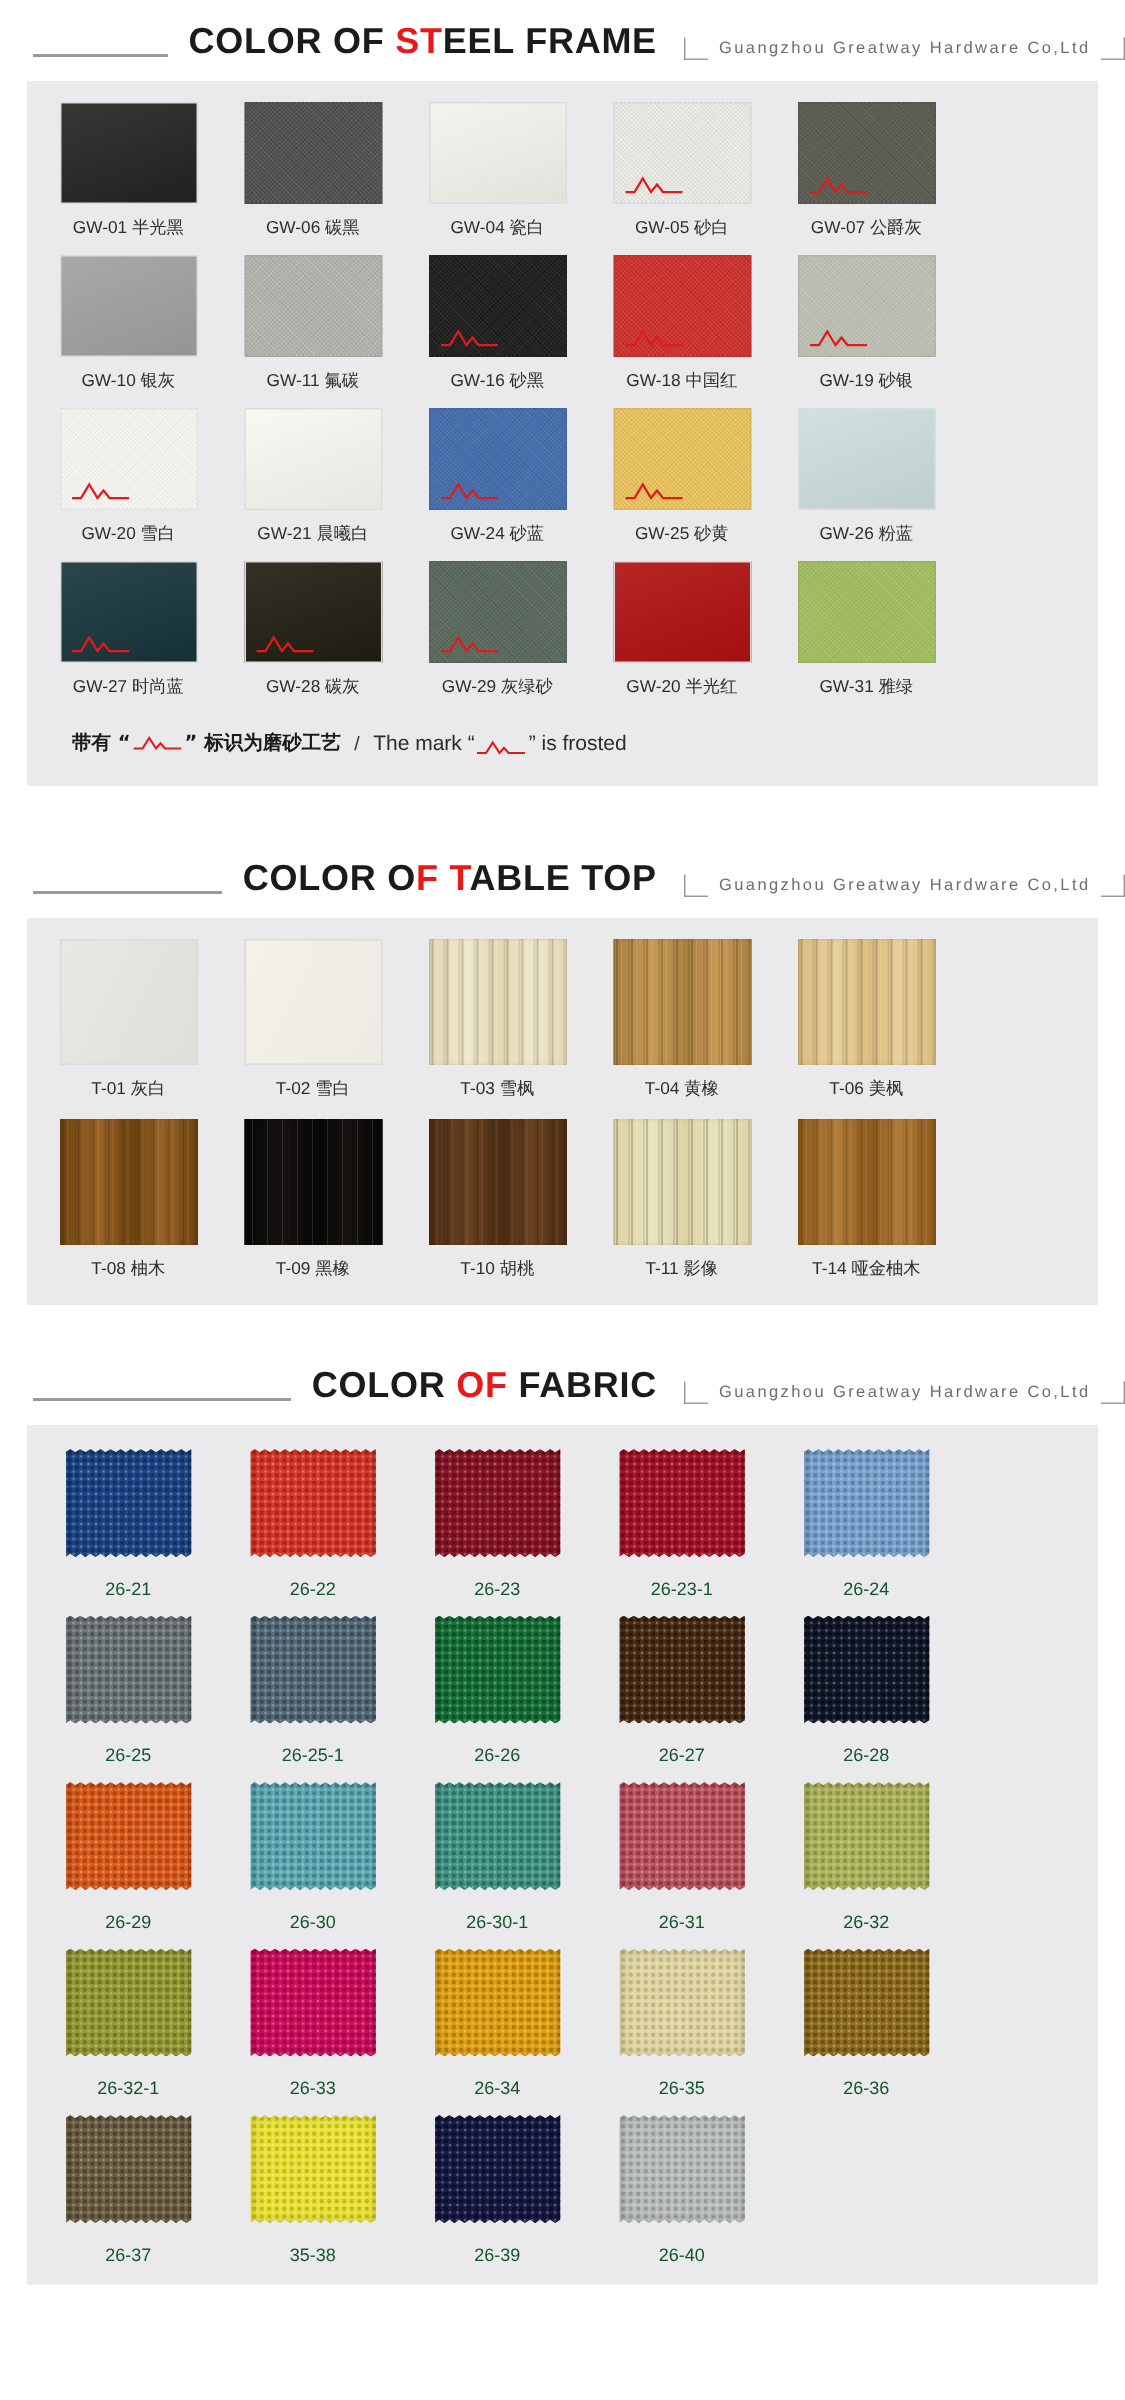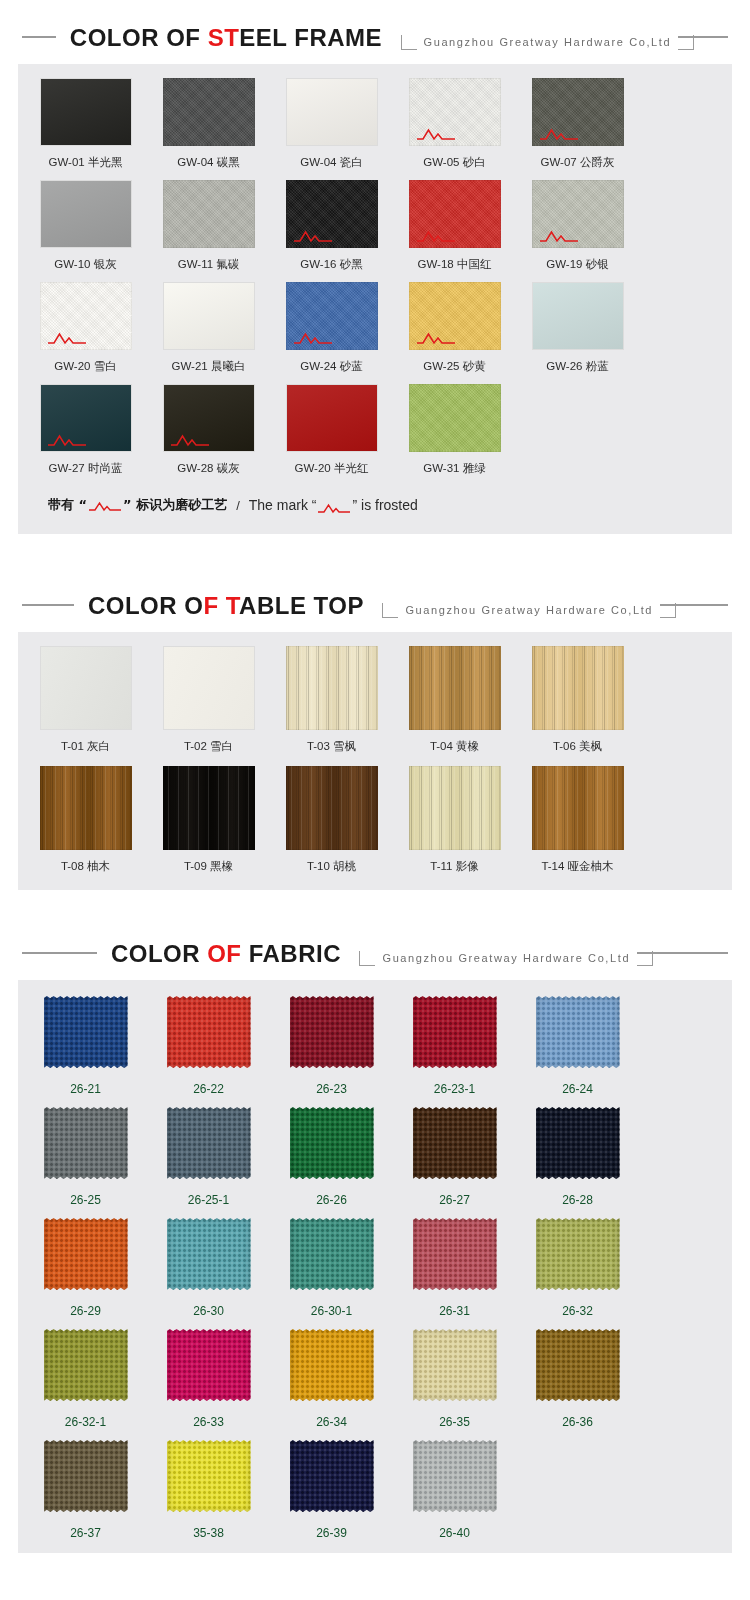--- a/index.html
+++ b/index.html
@@ -11,22 +11,22 @@
     font-family: "Liberation Sans", "DejaVu Sans", sans-serif;
     overflow: hidden;
   }
 
   .page { width: 750px; height: 1600px; position: relative; background: #fff; }
 
   
   .section-head {
     position: relative;
     width: 750px;
-    padding-top: 24px;
-    text-align: center;
+    padding-top: 14px;
+    text-align: right;
   }
   .head-title {
     font-size: 24px;
     font-weight: 700;
     letter-spacing: 0.5px;
     color: #1b1b1b;
     line-height: 28px;
     display: inline-block;
     position: relative;
     z-index: 2;
@@ -189,21 +189,21 @@
   <div class="spacer-sm"></div>
 
   <div class="panel">
     <div class="grid sf" id="grid-steel">
         <div class="cell">
           <div class="swatch light" style="background: linear-gradient(160deg, rgba(255, 255, 255, 0.09), rgba(0, 0, 0, 0.07)) rgb(35, 35, 32);"></div>
           <div class="cell-label">GW-01 半光黑</div>
         </div>
         <div class="cell">
           <div class="swatch" style="background: repeating-linear-gradient(45deg, rgba(255, 255, 255, 0.07) 0px, rgba(255, 255, 255, 0.07) 1px, rgba(0, 0, 0, 0.05) 1px, rgba(0, 0, 0, 0.05) 2px), repeating-linear-gradient(-45deg, rgba(255, 255, 255, 0.05) 0px, rgba(255, 255, 255, 0.05) 1px, rgba(0, 0, 0, 0.04) 1px, rgba(0, 0, 0, 0.04) 2px) rgb(75, 76, 76);"></div>
-          <div class="cell-label">GW-04 碳黑</div>
+          <div class="cell-label">GW-06 碳黑</div>
         </div>
         <div class="cell">
           <div class="swatch light" style="background: linear-gradient(160deg, rgba(255, 255, 255, 0.09), rgba(0, 0, 0, 0.07)) rgb(244, 242, 237);"></div>
           <div class="cell-label">GW-04 瓷白</div>
         </div>
         <div class="cell">
           <div class="swatch" style="background: repeating-linear-gradient(45deg, rgba(255, 255, 255, 0.07) 0px, rgba(255, 255, 255, 0.07) 1px, rgba(0, 0, 0, 0.05) 1px, rgba(0, 0, 0, 0.05) 2px), repeating-linear-gradient(-45deg, rgba(255, 255, 255, 0.05) 0px, rgba(255, 255, 255, 0.05) 1px, rgba(0, 0, 0, 0.04) 1px, rgba(0, 0, 0, 0.04) 2px) rgb(238, 238, 234);">
             <div class="frost-mark"><svg viewBox="0 0 40 13" width="40" height="13" preserveAspectRatio="none">
                 <path d="M1 11 L7 11 L12.5 2 L18 11 L22 6 L26 11 L39 11" fill="none" stroke="#e01b1b" stroke-width="1.5"></path>
               </svg></div>
@@ -290,20 +290,28 @@
           </div>
           <div class="cell-label">GW-27 时尚蓝</div>
         </div>
         <div class="cell">
           <div class="swatch light" style="background: linear-gradient(160deg, rgba(255, 255, 255, 0.09), rgba(0, 0, 0, 0.07)) rgb(32, 29, 18);">
             <div class="frost-mark"><svg viewBox="0 0 40 13" width="40" height="13" preserveAspectRatio="none">
                 <path d="M1 11 L7 11 L12.5 2 L18 11 L22 6 L26 11 L39 11" fill="none" stroke="#e01b1b" stroke-width="1.5"></path>
               </svg></div>
           </div>
           <div class="cell-label">GW-28 碳灰</div>
+        </div>
+        <div class="cell">
+          <div class="swatch" style="background: repeating-linear-gradient(45deg, rgba(255, 255, 255, 0.07) 0px, rgba(255, 255, 255, 0.07) 1px, rgba(0, 0, 0, 0.05) 1px, rgba(0, 0, 0, 0.05) 2px), repeating-linear-gradient(-45deg, rgba(255, 255, 255, 0.05) 0px, rgba(255, 255, 255, 0.05) 1px, rgba(0, 0, 0, 0.04) 1px, rgba(0, 0, 0, 0.04) 2px) rgb(85, 101, 90);">
+            <div class="frost-mark"><svg viewBox="0 0 40 13" width="40" height="13" preserveAspectRatio="none">
+                <path d="M1 11 L7 11 L12.5 2 L18 11 L22 6 L26 11 L39 11" fill="none" stroke="#e01b1b" stroke-width="1.5"></path>
+              </svg></div>
+          </div>
+          <div class="cell-label">GW-29 灰绿砂</div>
         </div>
         <div class="cell">
           <div class="swatch light" style="background: linear-gradient(160deg, rgba(255, 255, 255, 0.09), rgba(0, 0, 0, 0.07)) rgb(174, 17, 16);"></div>
           <div class="cell-label">GW-20 半光红</div>
         </div>
         <div class="cell">
           <div class="swatch" style="background: repeating-linear-gradient(45deg, rgba(255, 255, 255, 0.07) 0px, rgba(255, 255, 255, 0.07) 1px, rgba(0, 0, 0, 0.05) 1px, rgba(0, 0, 0, 0.05) 2px), repeating-linear-gradient(-45deg, rgba(255, 255, 255, 0.05) 0px, rgba(255, 255, 255, 0.05) 1px, rgba(0, 0, 0, 0.04) 1px, rgba(0, 0, 0, 0.04) 2px) rgb(163, 192, 94);"></div>
           <div class="cell-label">GW-31 雅绿</div>
         </div>
       </div>

